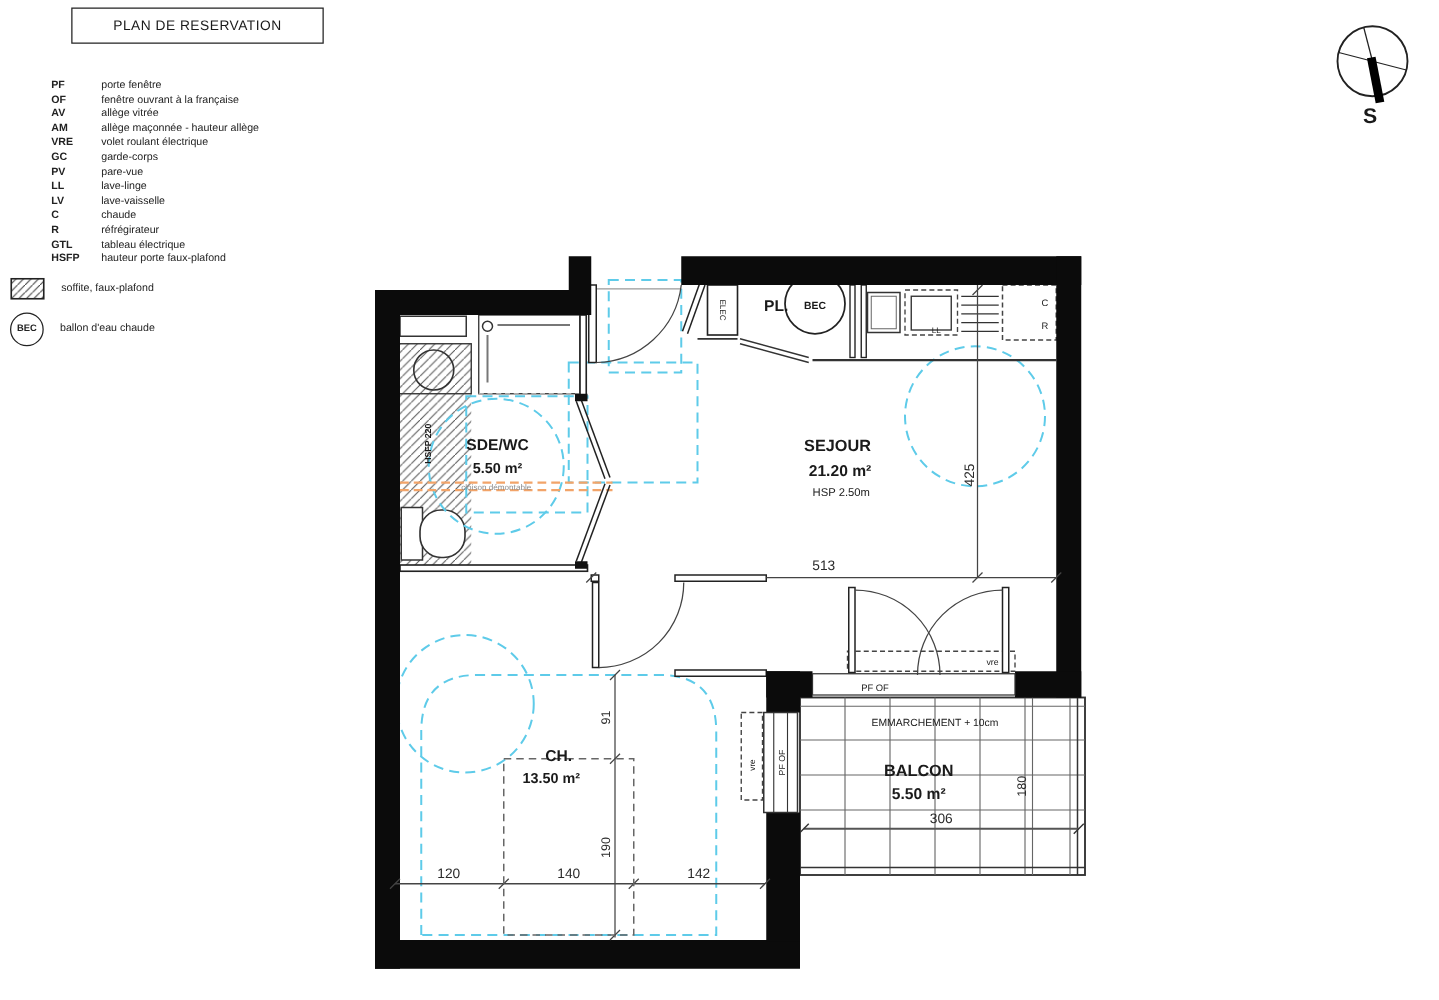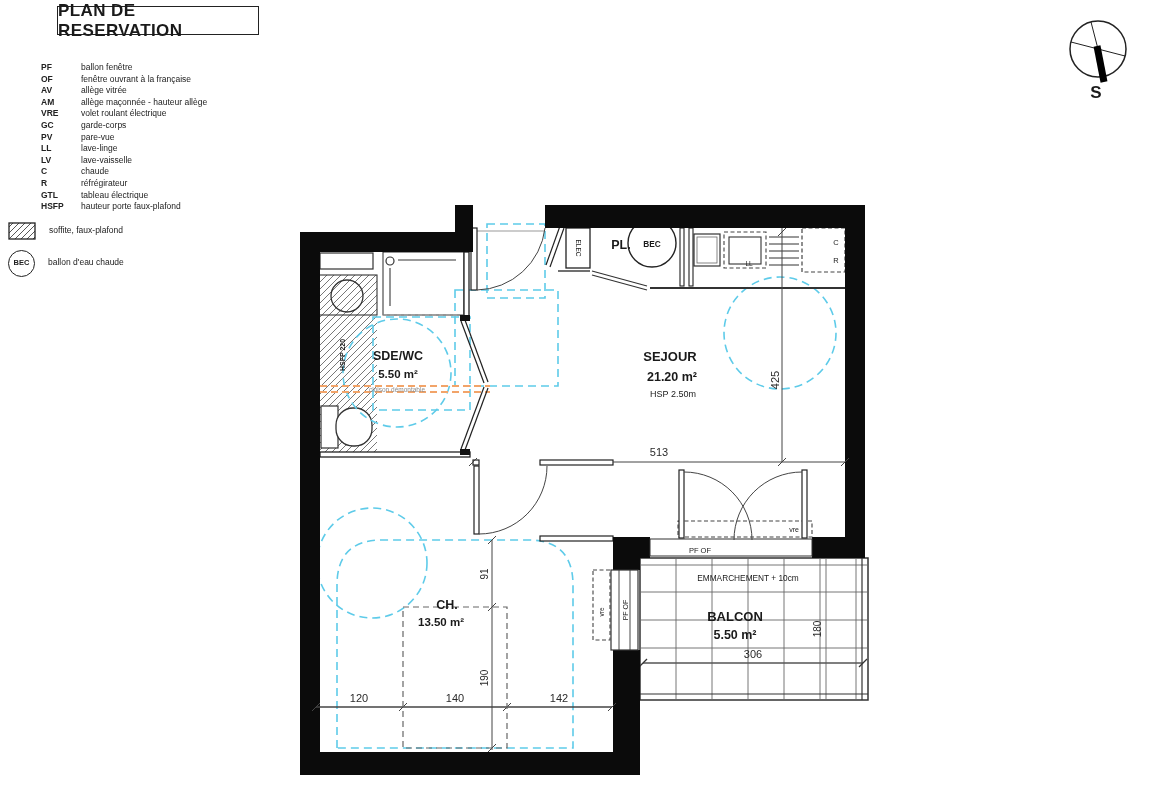--- a/index.html
+++ b/index.html
@@ -1,20 +1,20 @@
 <!DOCTYPE html>
 <html><head>
 <meta charset="utf-8">
 <style>
   html,body{margin:0;padding:0;background:#fff;}
   .canvas{position:relative;width:1151px;height:800px;background:#fff;overflow:hidden;
           font-family:"Liberation Sans",sans-serif;color:#1a1a1a;}
   .title-block{position:absolute;left:57px;top:6px;width:200px;height:27px;
                border:1.6px solid #222;display:flex;align-items:center;justify-content:center;}
-  .title-block span{font-weight:bold;font-size:17px;letter-spacing:.4px;}
+  .title-block span{font-weight:normal;font-size:11px;letter-spacing:.4px;}
   .legend{position:absolute;left:8px;top:62px;width:230px;font-size:8.5px;line-height:11.6px;}
   .lrow{display:flex;padding-left:33px;}
   .lrow .abbr{width:40px;font-weight:bold;color:#222;}
   .lrow .lbl{color:#222;}
   .lswatch{display:flex;align-items:center;margin-top:9px;}
   .lswatch .lbl{margin-left:13px;color:#222;}
   .bec-circ{width:25px;height:25px;border:1.4px solid #222;border-radius:50%;
             display:flex;align-items:center;justify-content:center;
             font-size:7.5px;font-weight:bold;color:#222;}
   .bec-row{margin-top:10px;}
@@ -32,21 +32,21 @@
 
 <div class="canvas">
 
   <div class="title-block">
     <span>PLAN DE RESERVATION</span>
   </div>
 
   <div class="legend">
     <div class="lrow">
         <span class="abbr">PF</span>
-        <span class="lbl">ballon fenêtre</span>
+        <span class="lbl">porte fenêtre</span>
       </div>
     <div class="lrow">
         <span class="abbr">OF</span>
         <span class="lbl">fenêtre ouvrant à la française</span>
       </div>
     <div class="lrow">
         <span class="abbr">AV</span>
         <span class="lbl">allège vitrée</span>
       </div>
     <div class="lrow">

